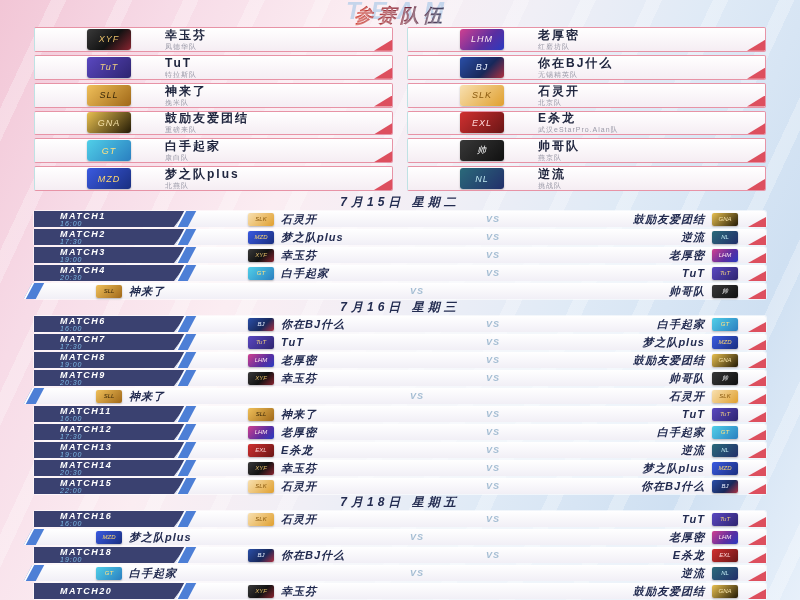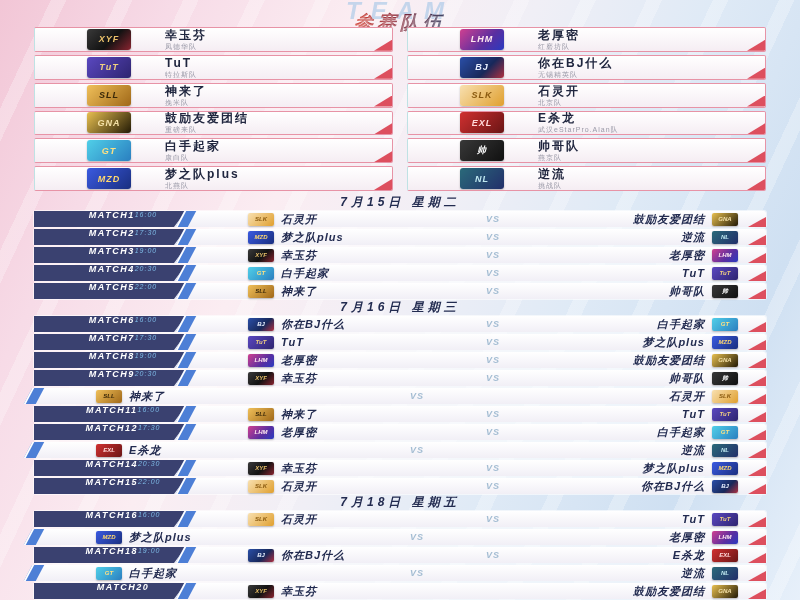--- a/index.html
+++ b/index.html
@@ -10,21 +10,21 @@
       repeating-linear-gradient(115deg, rgba(255,255,255,0) 0 46px, rgba(255,255,255,.28) 46px 60px),
       linear-gradient(115deg,#f2c6d6 0%,#f7dbe7 16%,#fbedf2 34%,#f0eff6 50%,#dfeaf6 66%,#cfe0f2 84%,#e7f0fa 100%);
   }
   .header{position:relative;height:25px;text-align:center;}
   .watermark{
     position:absolute;top:-3px;left:0;right:0;
     font-style:italic;font-weight:900;font-size:24px;letter-spacing:10px;
     color:#a9c9e8;opacity:.65;
   }
   .title{
-    position:relative;display:inline-block;margin-top:10px;
+    position:relative;display:inline-block;margin-top:3px;
     font-style:italic;font-weight:900;font-size:19px;letter-spacing:4px;
     background:linear-gradient(90deg,#d23b2e 0%,#8a2030 45%,#20294e 100%);
     -webkit-background-clip:text;background-clip:text;color:transparent;
     text-shadow:0 1px 1px rgba(255,255,255,.4);
   }
   .team-grid{
     display:grid;grid-template-columns:1fr 1fr;grid-auto-flow:column;
     grid-template-rows:repeat(6,1fr);column-gap:14px;row-gap:3px;
     padding:2px 34px 4px;height:170px;box-sizing:border-box;
   }
@@ -34,21 +34,21 @@
     border:1px solid #e793a6;border-left-color:#bfe2e4;border-radius:2px;
     padding-left:52px;box-sizing:border-box;overflow:hidden;
   }
   .team-card::after{
     content:"";position:absolute;right:0;bottom:0;width:18px;height:11px;
     background:#dd4f5e;clip-path:polygon(100% 0,100% 100%,0 100%);
   }
   .logo{
     width:44px;height:21px;border-radius:3px;flex:none;
     display:flex;align-items:center;justify-content:center;
-    font-size:9px;font-weight:bold;font-style:italic;letter-spacing:1px;
+    font-size:9px;font-weight:normal;font-style:italic;letter-spacing:1px;
     box-shadow:0 1px 2px rgba(0,0,0,.25);
   }
   .tc-text{margin-left:34px;line-height:1;}
   .tc-name{font-size:12px;font-weight:bold;color:#20263f;letter-spacing:2px;}
   .tc-sub{font-size:7px;color:#9a9aa8;margin-top:2px;letter-spacing:1px;}
   .schedule{padding:0 34px;}
   .day-header{
     text-align:center;font-size:12px;font-weight:bold;font-style:italic;
     color:#222b50;height:12px;line-height:12px;margin:1px 0 3px;letter-spacing:4px;
   }
@@ -56,21 +56,21 @@
     position:relative;display:flex;align-items:stretch;height:16px;margin-bottom:2px;
     background:linear-gradient(180deg,#ffffff 0%,#f1eff6 100%);
     border-radius:2px;box-shadow:0 0 0 1px rgba(255,255,255,.6);
   }
   .match-row::after{
     content:"";position:absolute;right:0;bottom:0;width:18px;height:10px;
     background:#dd4f5e;clip-path:polygon(100% 0,100% 100%,0 100%);
   }
   .m-label{
     width:152px;flex:none;position:relative;color:#fff;
-    background:#3a4170;display:flex;flex-direction:row;justify-content:center;
+    background:#3a4170;display:flex;flex-direction:column;justify-content:center;
     padding-left:26px;box-sizing:border-box;
     clip-path:polygon(0 0,100% 0,calc(100% - 12px) 100%,0 100%);
   }
   .m-slash{
     width:10px;flex:none;background:#4d7fd6;margin-left:-6px;
     transform:skewX(-28deg);border-left:2px solid #fff;
   }
   .m-id{font-size:9px;font-weight:bold;font-style:italic;letter-spacing:1.5px;line-height:8px;}
   .m-time{font-size:7px;color:#7db8e4;font-style:italic;line-height:7px;letter-spacing:1px;}
   .m-body{flex:1;display:flex;align-items:center;padding:0 28px 0 8px;}
@@ -244,24 +244,20 @@
           <span class="m-team">白手起家</span>
         </div>
         <span class="m-vs">VS</span>
         <div class="m-side right">
           <span class="m-team">TuT</span>
           <span class="logo sm" style="background: linear-gradient(135deg, rgb(90, 72, 192), rgb(46, 36, 112)); color: rgb(240, 208, 128);">TuT</span>
         </div>
       </div>
     </div>
     <div class="match-row">
-      <div class="m-label">
-        <div class="m-id">MATCH5</div>
-        <div class="m-time">22:00</div>
-      </div>
       <div class="m-slash"></div>
       <div class="m-body">
         <div class="m-side left">
           <span class="logo sm" style="background: linear-gradient(135deg, rgb(240, 192, 90), rgb(160, 104, 24)); color: rgb(58, 40, 8);">SLL</span>
           <span class="m-team">神来了</span>
         </div>
         <span class="m-vs">VS</span>
         <div class="m-side right">
           <span class="m-team">帅哥队</span>
           <span class="logo sm" style="background: linear-gradient(135deg, rgb(56, 56, 56), rgb(16, 16, 16)); color: rgb(255, 255, 255);">帅</span>
@@ -385,20 +381,24 @@
           <span class="m-team">老厚密</span>
         </div>
         <span class="m-vs">VS</span>
         <div class="m-side right">
           <span class="m-team">白手起家</span>
           <span class="logo sm" style="background: linear-gradient(135deg, rgb(80, 207, 232), rgb(42, 127, 192)); color: rgb(255, 224, 130);">GT</span>
         </div>
       </div>
     </div>
     <div class="match-row">
+      <div class="m-label">
+        <div class="m-id">MATCH13</div>
+        <div class="m-time">19:00</div>
+      </div>
       <div class="m-slash"></div>
       <div class="m-body">
         <div class="m-side left">
           <span class="logo sm" style="background: linear-gradient(135deg, rgb(208, 48, 48), rgb(106, 21, 21)); color: rgb(255, 216, 216);">EXL</span>
           <span class="m-team">E杀龙</span>
         </div>
         <span class="m-vs">VS</span>
         <div class="m-side right">
           <span class="m-team">逆流</span>
           <span class="logo sm" style="background: linear-gradient(135deg, rgb(42, 106, 122), rgb(34, 47, 106)); color: rgb(191, 232, 240);">NL</span>

